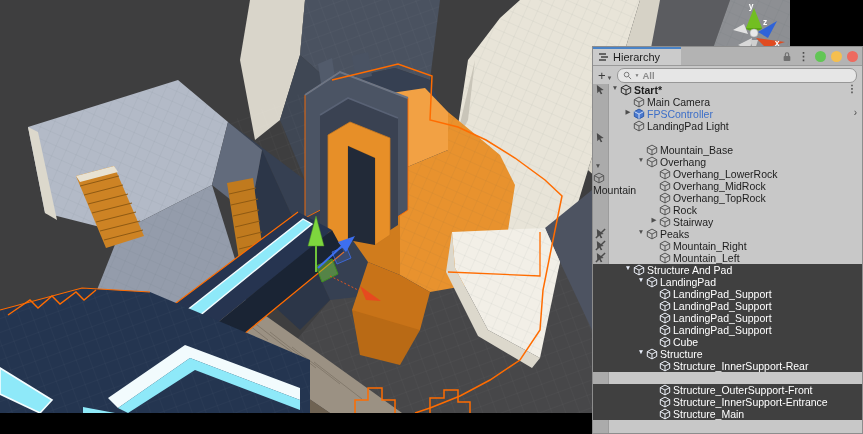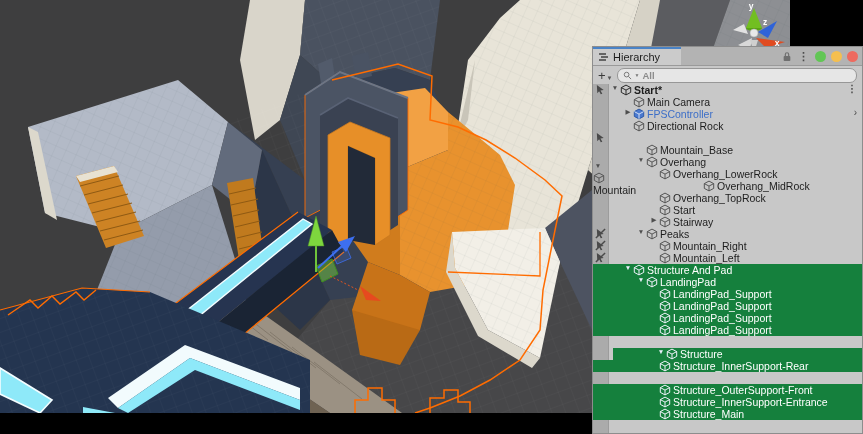--- a/index.html
+++ b/index.html
@@ -21,21 +21,21 @@
   .plusbtn{display:flex;align-items:baseline;color:#3a3a3a;font-size:13px;line-height:1;}
   .plusbtn .caret{font-size:6px;margin-left:1px;color:#555;}
   .searchbox{flex:1;height:13px;background:#e6e6e6;border:1px solid #979797;border-radius:7px;
              display:flex;align-items:center;gap:3px;padding:0 5px;font-size:9.5px;color:#8b8b8b;font-weight:bold;}
   .searchbox .caret{font-size:5px;color:#777;}
   #tree{position:relative;height:352px;background:#c8c8c8;}
   .gutter-col{position:absolute;left:0;top:0;width:15px;height:100%;
               background:#ababab;border-right:1px solid #9c9c9c;}
   .trow{position:absolute;left:0;right:0;height:12px;display:flex;align-items:flex-start;
         font-size:10.5px;color:#1d1d1d;white-space:nowrap;}
-  .trow.selected{background:#15803d;color:#fff;}
+  .trow.selected{background:#404040;color:#fff;}
   .trow .arrow{display:inline-block;width:10px;font-size:6.5px;color:#4e4e4e;text-align:center;flex:0 0 10px;}
   .trow.selected .arrow{color:#eaf0fb;}
   .trow .obj-icon{flex:0 0 12px;width:12px;height:12px;margin-right:2px;}
   .trow .lbl{line-height:12px;}
   .trow .trail{position:absolute;right:5px;color:#4c4c4c;font-size:10px;line-height:1;}
   .trow .gicon{position:absolute;left:2px;width:11px;height:11px;}
 </style>
 </head>
 <body>
 
@@ -269,21 +269,21 @@
           <span class="lbl" style="color:#3d6fc8;">FPSController</span>
           <span class="trail">›</span>
         </div>
         <div class="trow" style="top: 36px;">
           <span style="flex:0 0 30px"></span>
           <span class="arrow"></span>
           <svg class="obj-icon" viewBox="0 0 12 12">
     <path d="M6 1.1 L10.7 3.6 V8.4 L6 10.9 L1.3 8.4 V3.6 Z" fill="none" stroke="#565656" stroke-width="1"></path>
     <path d="M1.3 3.6 L6 6.1 L10.7 3.6 M6 6.1 V10.9" fill="none" stroke="#565656" stroke-width="1"></path>
           </svg>
-          <span class="lbl" style="">Directional Rock</span>
+          <span class="lbl" style="">LandingPad Light</span>
         </div>
         <div class="trow" style="top: 48px; flex-direction: column;">
           <svg class="gicon" viewBox="0 0 12 12">
     <path d="M2 1 L9.5 6.5 L6 7 L8 10.5 L6.3 11.3 L4.5 8 L2.5 10 Z" fill="#4a4a4a"></path>
           </svg>
           <span style="flex:0 0 30px"></span>
           <span class="arrow">▼</span>
           <svg class="obj-icon" viewBox="0 0 12 12">
     <path d="M6 1.1 L10.7 3.6 V8.4 L6 10.9 L1.3 8.4 V3.6 Z" fill="none" stroke="#565656" stroke-width="1"></path>
     <path d="M1.3 3.6 L6 6.1 L10.7 3.6 M6 6.1 V10.9" fill="none" stroke="#565656" stroke-width="1"></path>
@@ -310,21 +310,21 @@
         </div>
         <div class="trow" style="top: 84px;">
           <span style="flex:0 0 56px"></span>
           <span class="arrow"></span>
           <svg class="obj-icon" viewBox="0 0 12 12">
     <path d="M6 1.1 L10.7 3.6 V8.4 L6 10.9 L1.3 8.4 V3.6 Z" fill="none" stroke="#565656" stroke-width="1"></path>
     <path d="M1.3 3.6 L6 6.1 L10.7 3.6 M6 6.1 V10.9" fill="none" stroke="#565656" stroke-width="1"></path>
           </svg>
           <span class="lbl" style="">Overhang_LowerRock</span>
         </div>
-        <div class="trow" style="top: 96px; padding-left: 44px;">
+        <div class="trow" style="top: 96px;">
           <span style="flex:0 0 56px"></span>
           <span class="arrow"></span>
           <svg class="obj-icon" viewBox="0 0 12 12">
     <path d="M6 1.1 L10.7 3.6 V8.4 L6 10.9 L1.3 8.4 V3.6 Z" fill="none" stroke="#565656" stroke-width="1"></path>
     <path d="M1.3 3.6 L6 6.1 L10.7 3.6 M6 6.1 V10.9" fill="none" stroke="#565656" stroke-width="1"></path>
           </svg>
           <span class="lbl" style="">Overhang_MidRock</span>
         </div>
         <div class="trow" style="top: 108px;">
           <span style="flex:0 0 56px"></span>
@@ -335,21 +335,21 @@
           </svg>
           <span class="lbl" style="">Overhang_TopRock</span>
         </div>
         <div class="trow" style="top: 120px;">
           <span style="flex:0 0 56px"></span>
           <span class="arrow"></span>
           <svg class="obj-icon" viewBox="0 0 12 12">
     <path d="M6 1.1 L10.7 3.6 V8.4 L6 10.9 L1.3 8.4 V3.6 Z" fill="none" stroke="#565656" stroke-width="1"></path>
     <path d="M1.3 3.6 L6 6.1 L10.7 3.6 M6 6.1 V10.9" fill="none" stroke="#565656" stroke-width="1"></path>
           </svg>
-          <span class="lbl" style="">Start</span>
+          <span class="lbl" style="">Rock</span>
         </div>
         <div class="trow" style="top: 132px;">
           <span style="flex:0 0 56px"></span>
           <span class="arrow">▶</span>
           <svg class="obj-icon" viewBox="0 0 12 12">
     <path d="M6 1.1 L10.7 3.6 V8.4 L6 10.9 L1.3 8.4 V3.6 Z" fill="none" stroke="#565656" stroke-width="1"></path>
     <path d="M1.3 3.6 L6 6.1 L10.7 3.6 M6 6.1 V10.9" fill="none" stroke="#565656" stroke-width="1"></path>
           </svg>
           <span class="lbl" style="">Stairway</span>
         </div>
@@ -439,21 +439,30 @@
         </div>
         <div class="trow selected" style="top: 240px;">
           <span style="flex:0 0 56px"></span>
           <span class="arrow"></span>
           <svg class="obj-icon" viewBox="0 0 12 12">
     <path d="M6 1.1 L10.7 3.6 V8.4 L6 10.9 L1.3 8.4 V3.6 Z" fill="none" stroke="#eef2fa" stroke-width="1"></path>
     <path d="M1.3 3.6 L6 6.1 L10.7 3.6 M6 6.1 V10.9" fill="none" stroke="#eef2fa" stroke-width="1"></path>
           </svg>
           <span class="lbl" style="">LandingPad_Support</span>
         </div>
-        <div class="trow selected" style="top: 264px; margin-left: 20px;">
+        <div class="trow selected" style="top: 252px;">
+          <span style="flex:0 0 56px"></span>
+          <span class="arrow"></span>
+          <svg class="obj-icon" viewBox="0 0 12 12">
+    <path d="M6 1.1 L10.7 3.6 V8.4 L6 10.9 L1.3 8.4 V3.6 Z" fill="none" stroke="#eef2fa" stroke-width="1"></path>
+    <path d="M1.3 3.6 L6 6.1 L10.7 3.6 M6 6.1 V10.9" fill="none" stroke="#eef2fa" stroke-width="1"></path>
+          </svg>
+          <span class="lbl" style="">Cube</span>
+        </div>
+        <div class="trow selected" style="top: 264px;">
           <span style="flex:0 0 43px"></span>
           <span class="arrow">▼</span>
           <svg class="obj-icon" viewBox="0 0 12 12">
     <path d="M6 1.1 L10.7 3.6 V8.4 L6 10.9 L1.3 8.4 V3.6 Z" fill="none" stroke="#eef2fa" stroke-width="1"></path>
     <path d="M1.3 3.6 L6 6.1 L10.7 3.6 M6 6.1 V10.9" fill="none" stroke="#eef2fa" stroke-width="1"></path>
           </svg>
           <span class="lbl" style="">Structure</span>
         </div>
         <div class="trow selected" style="top: 276px;">
           <span style="flex:0 0 56px"></span>

